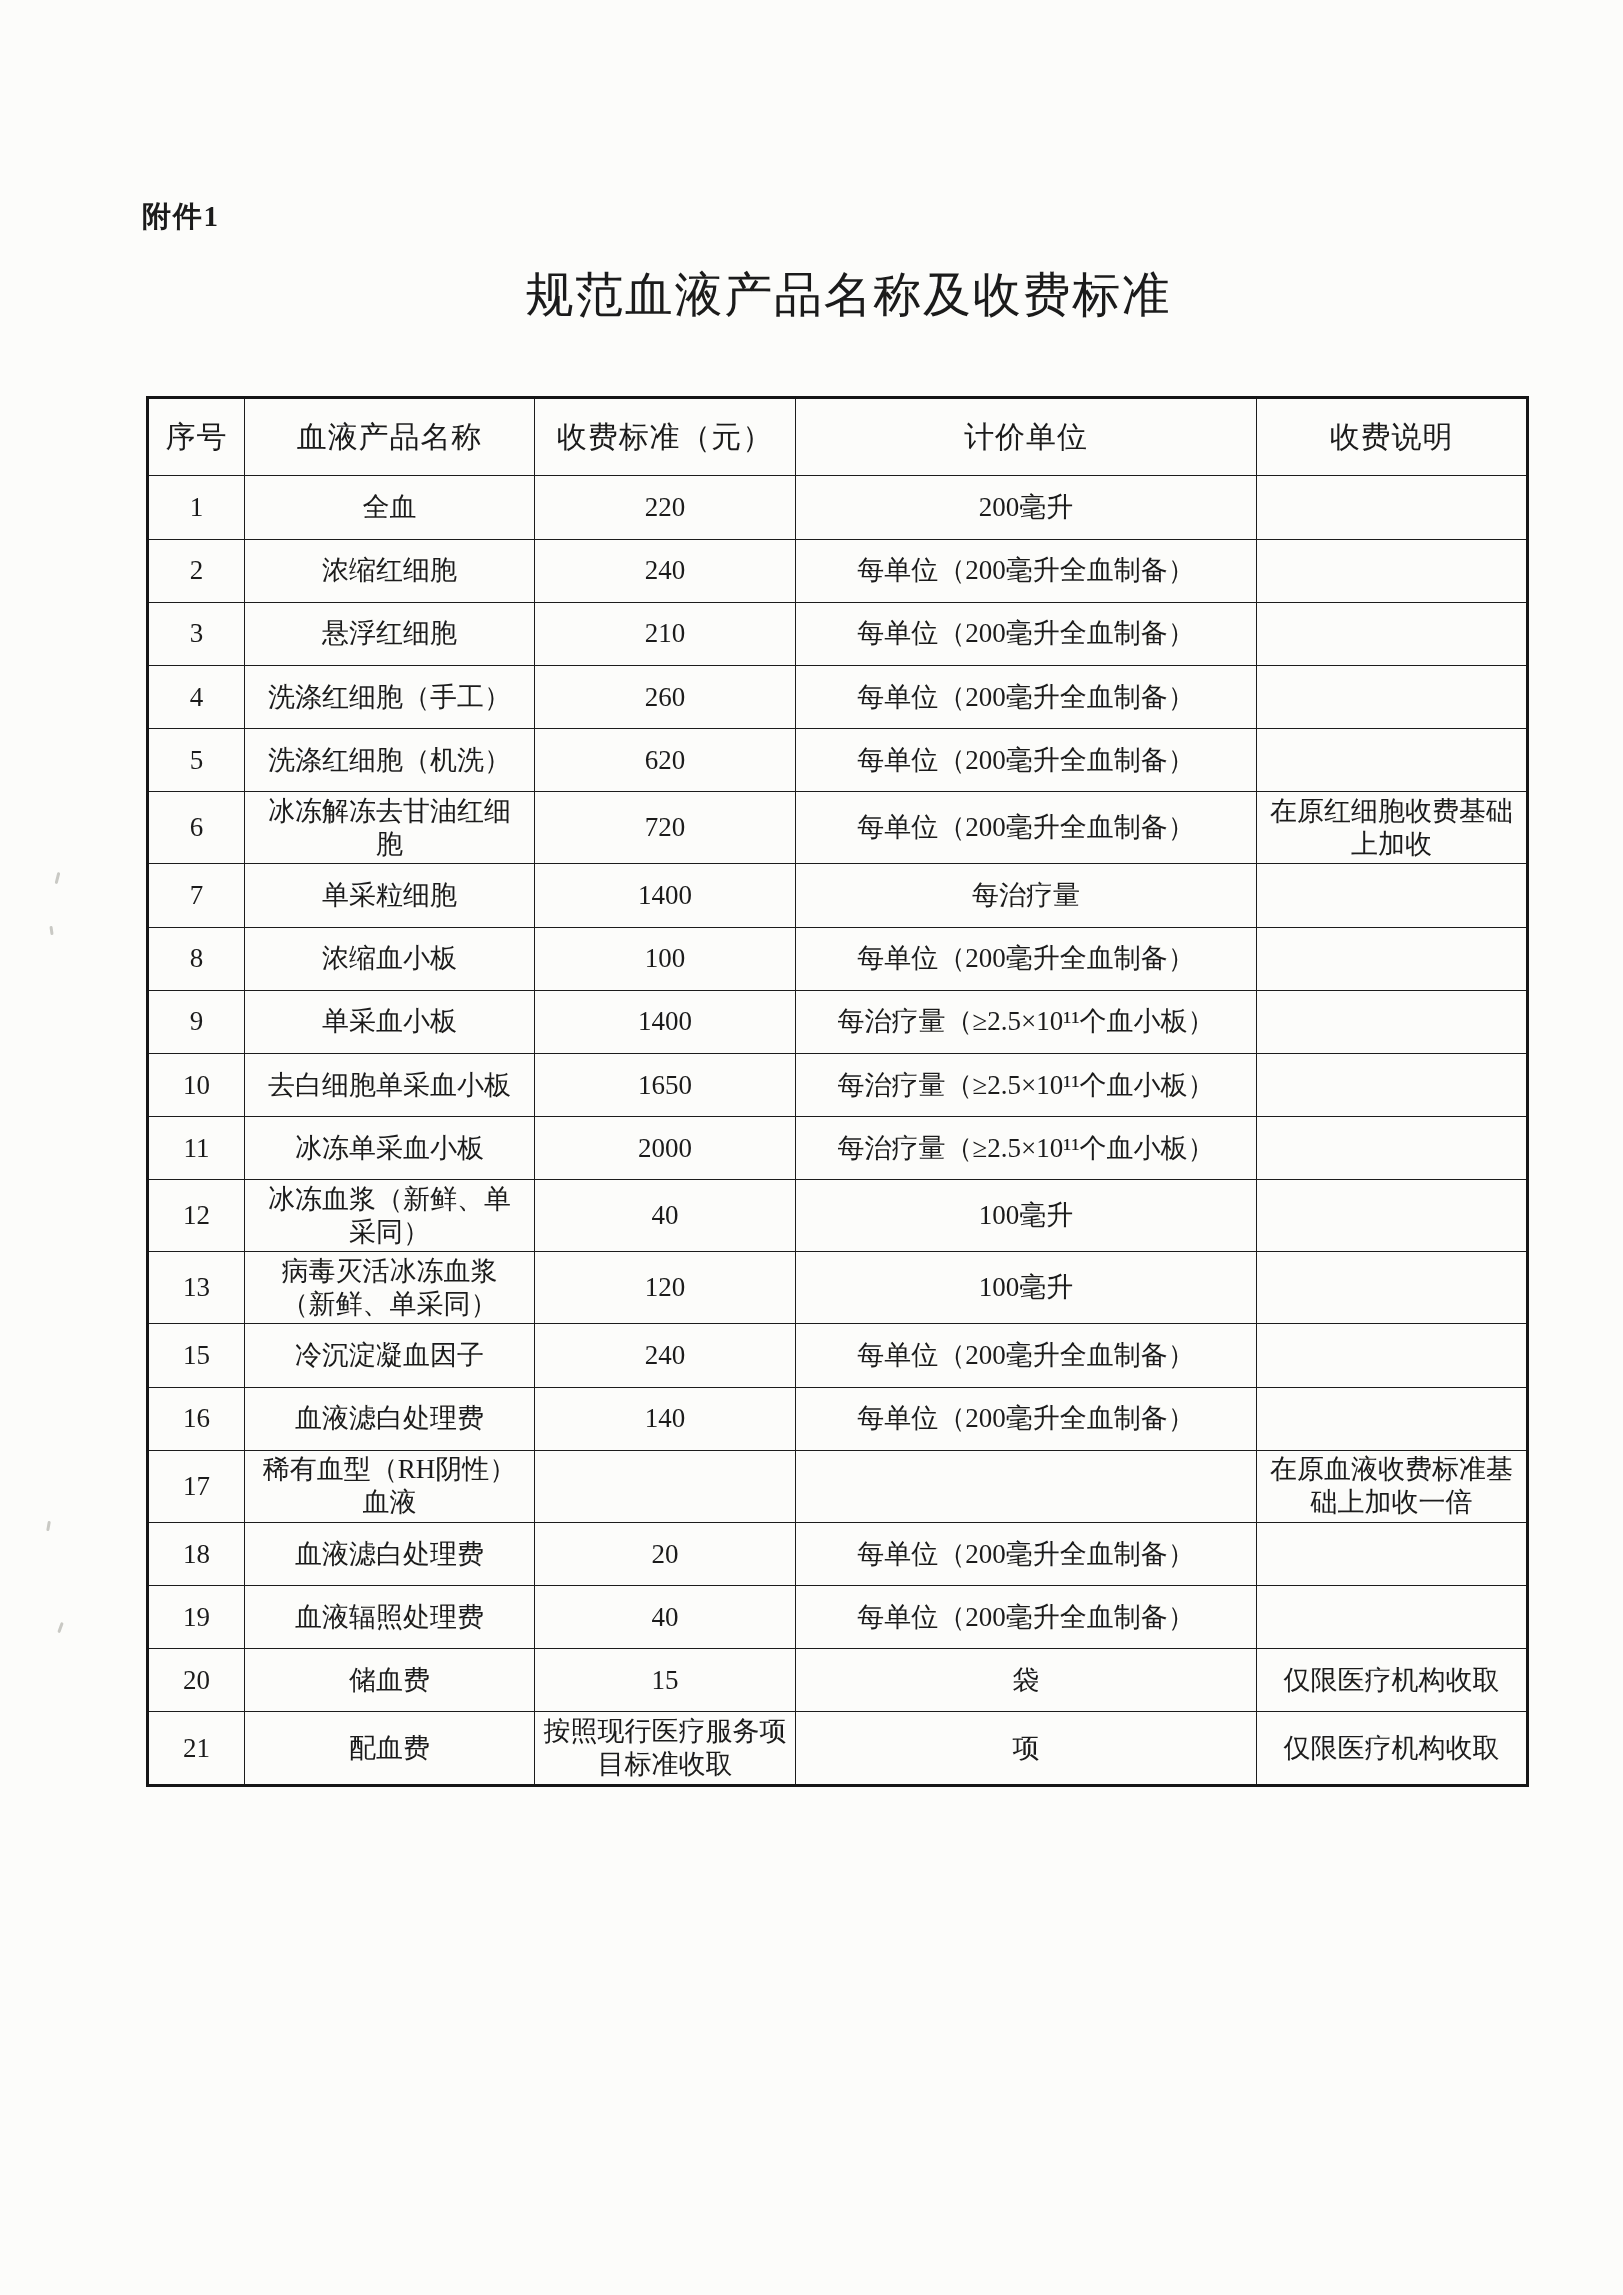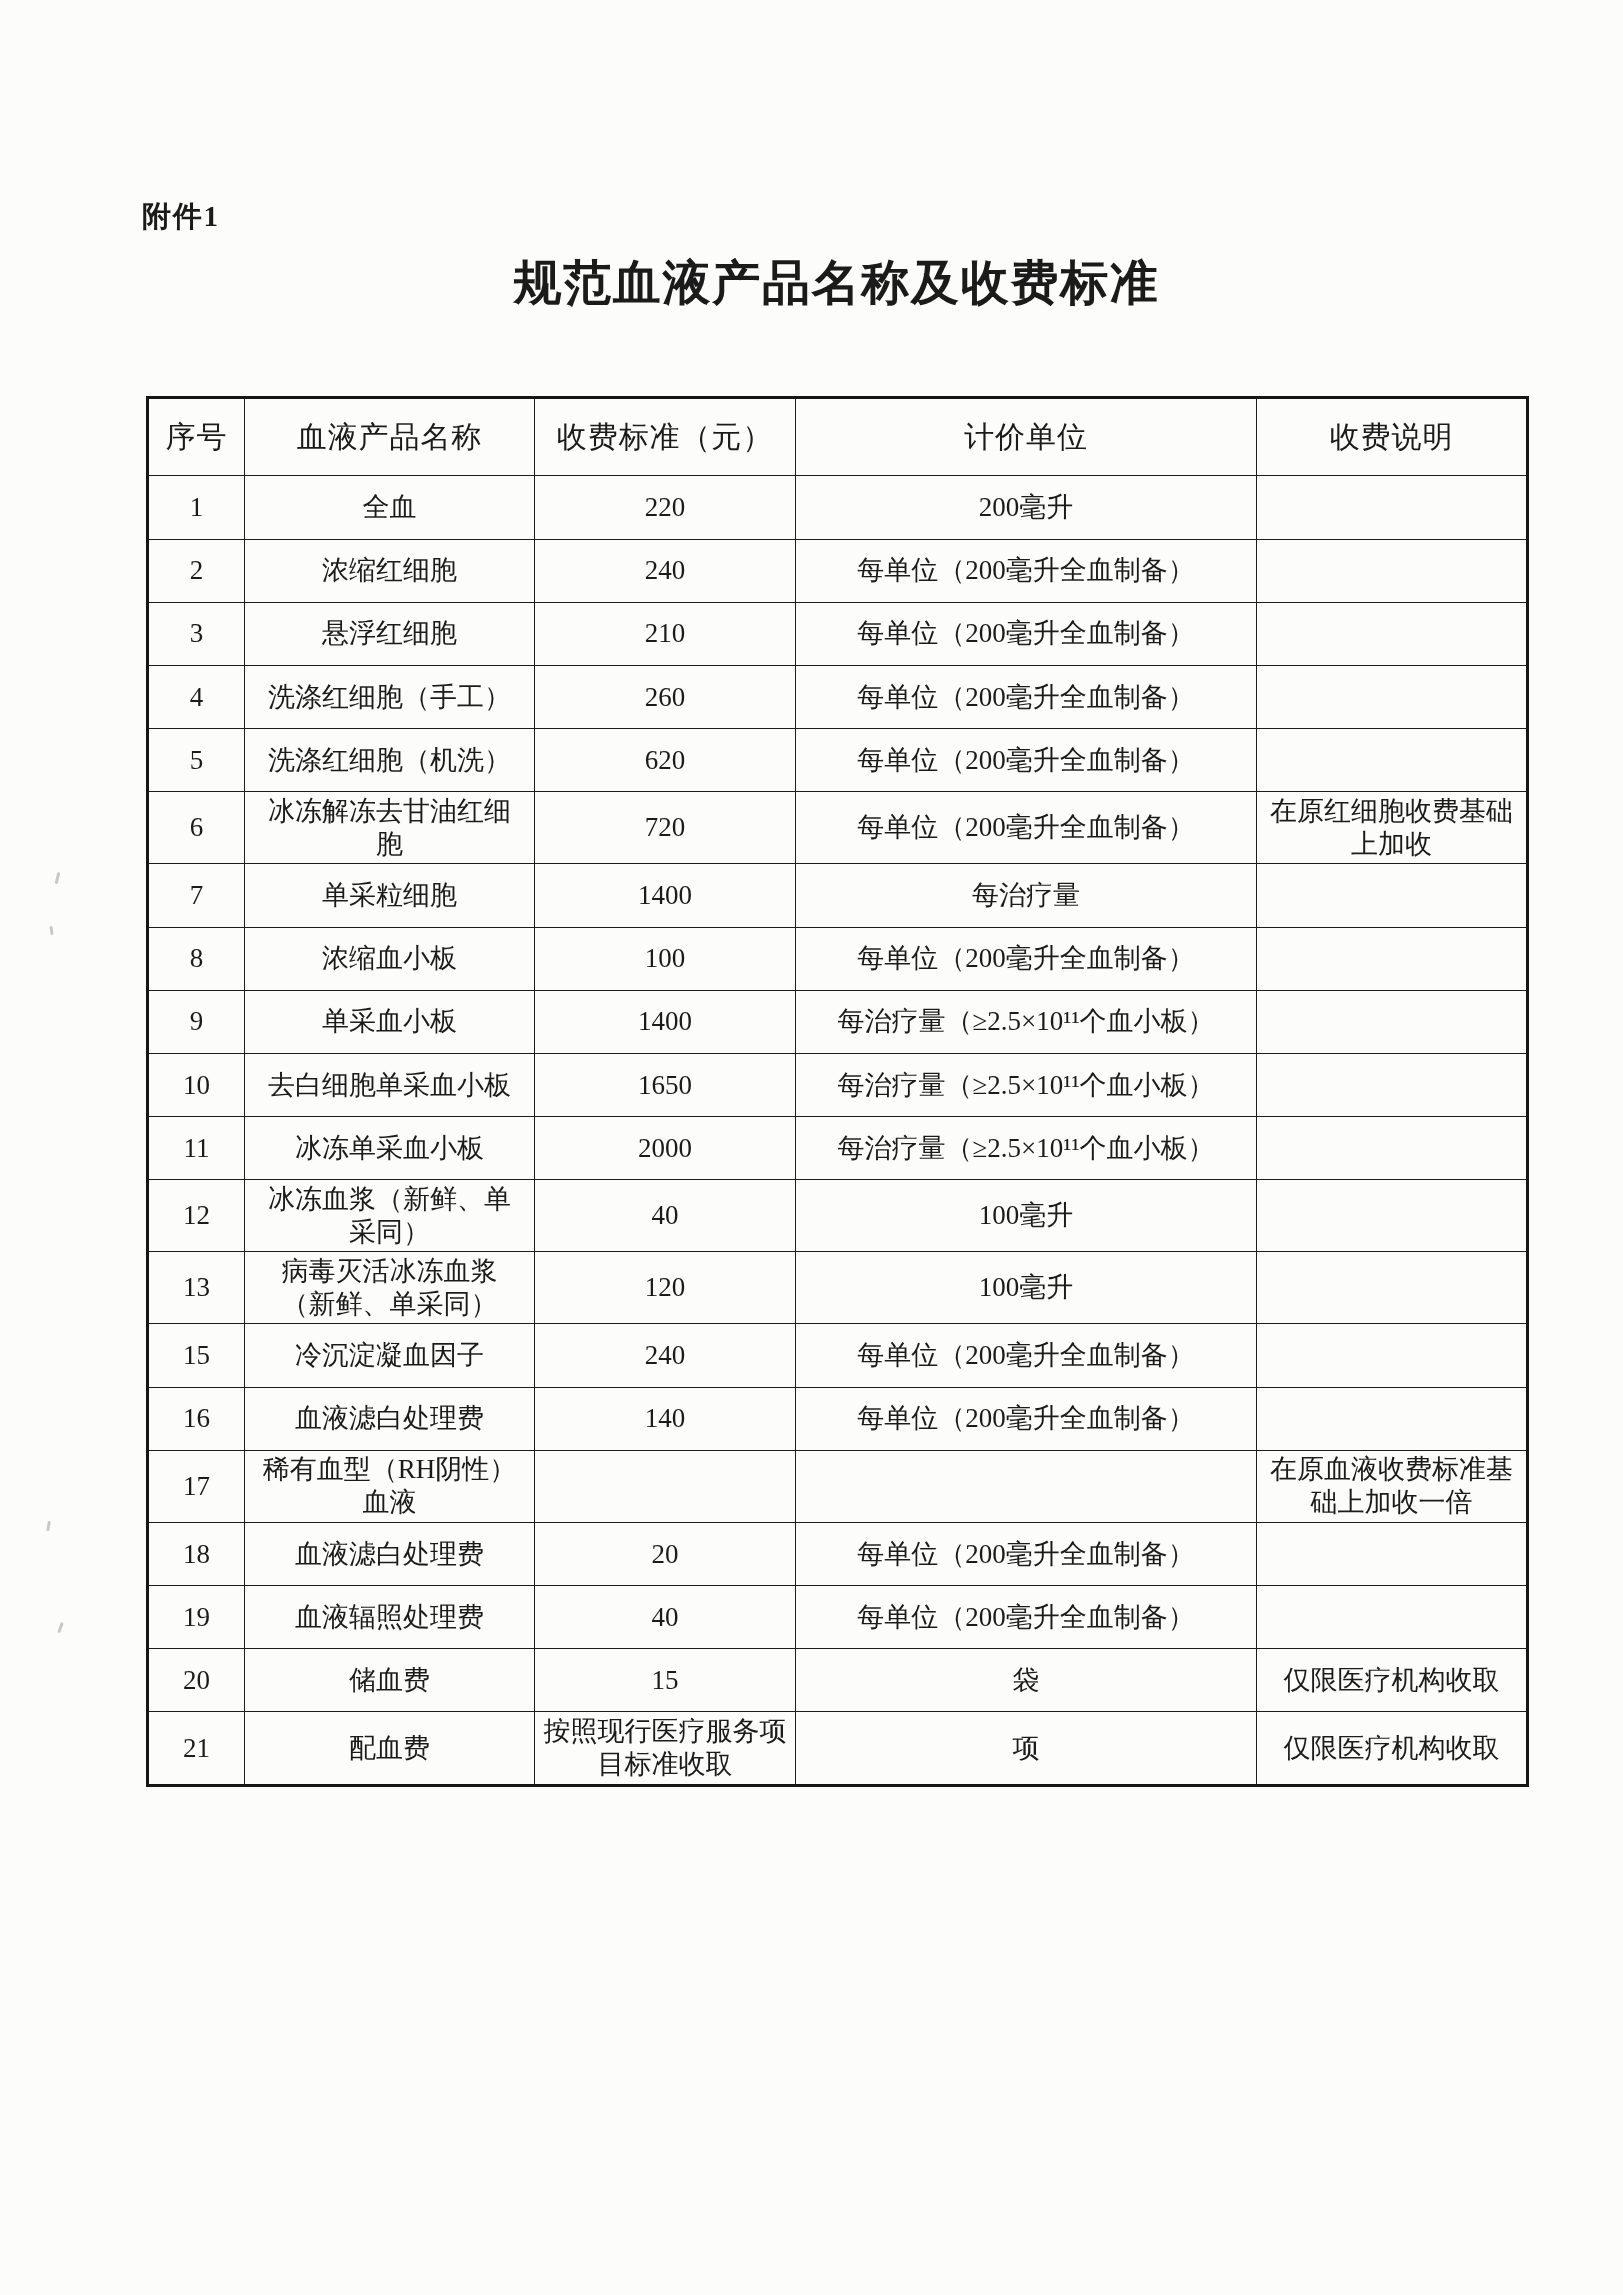--- a/index.html
+++ b/index.html
@@ -20,24 +20,24 @@
     left: 142px; top: 188px;
     font-size: 29px;
     font-weight: 700;
     letter-spacing: 1.7px;
     margin-top: 9px;
   }
   .title {
     position: absolute;
     left: 146px; top: 251px;
     width: 1381px;
-    margin: 0;
+    margin: 12px;
     text-align: center;
     font-size: 48px;
-    font-weight: 700;
+    font-weight: 400;
     letter-spacing: 1.7px;
   }
   table.fee-table {
     position: absolute;
     left: 146px; top: 396px;
     width: 1381px;
     border-collapse: collapse;
     table-layout: fixed;
     border: 3.5px solid #161616;
   }

